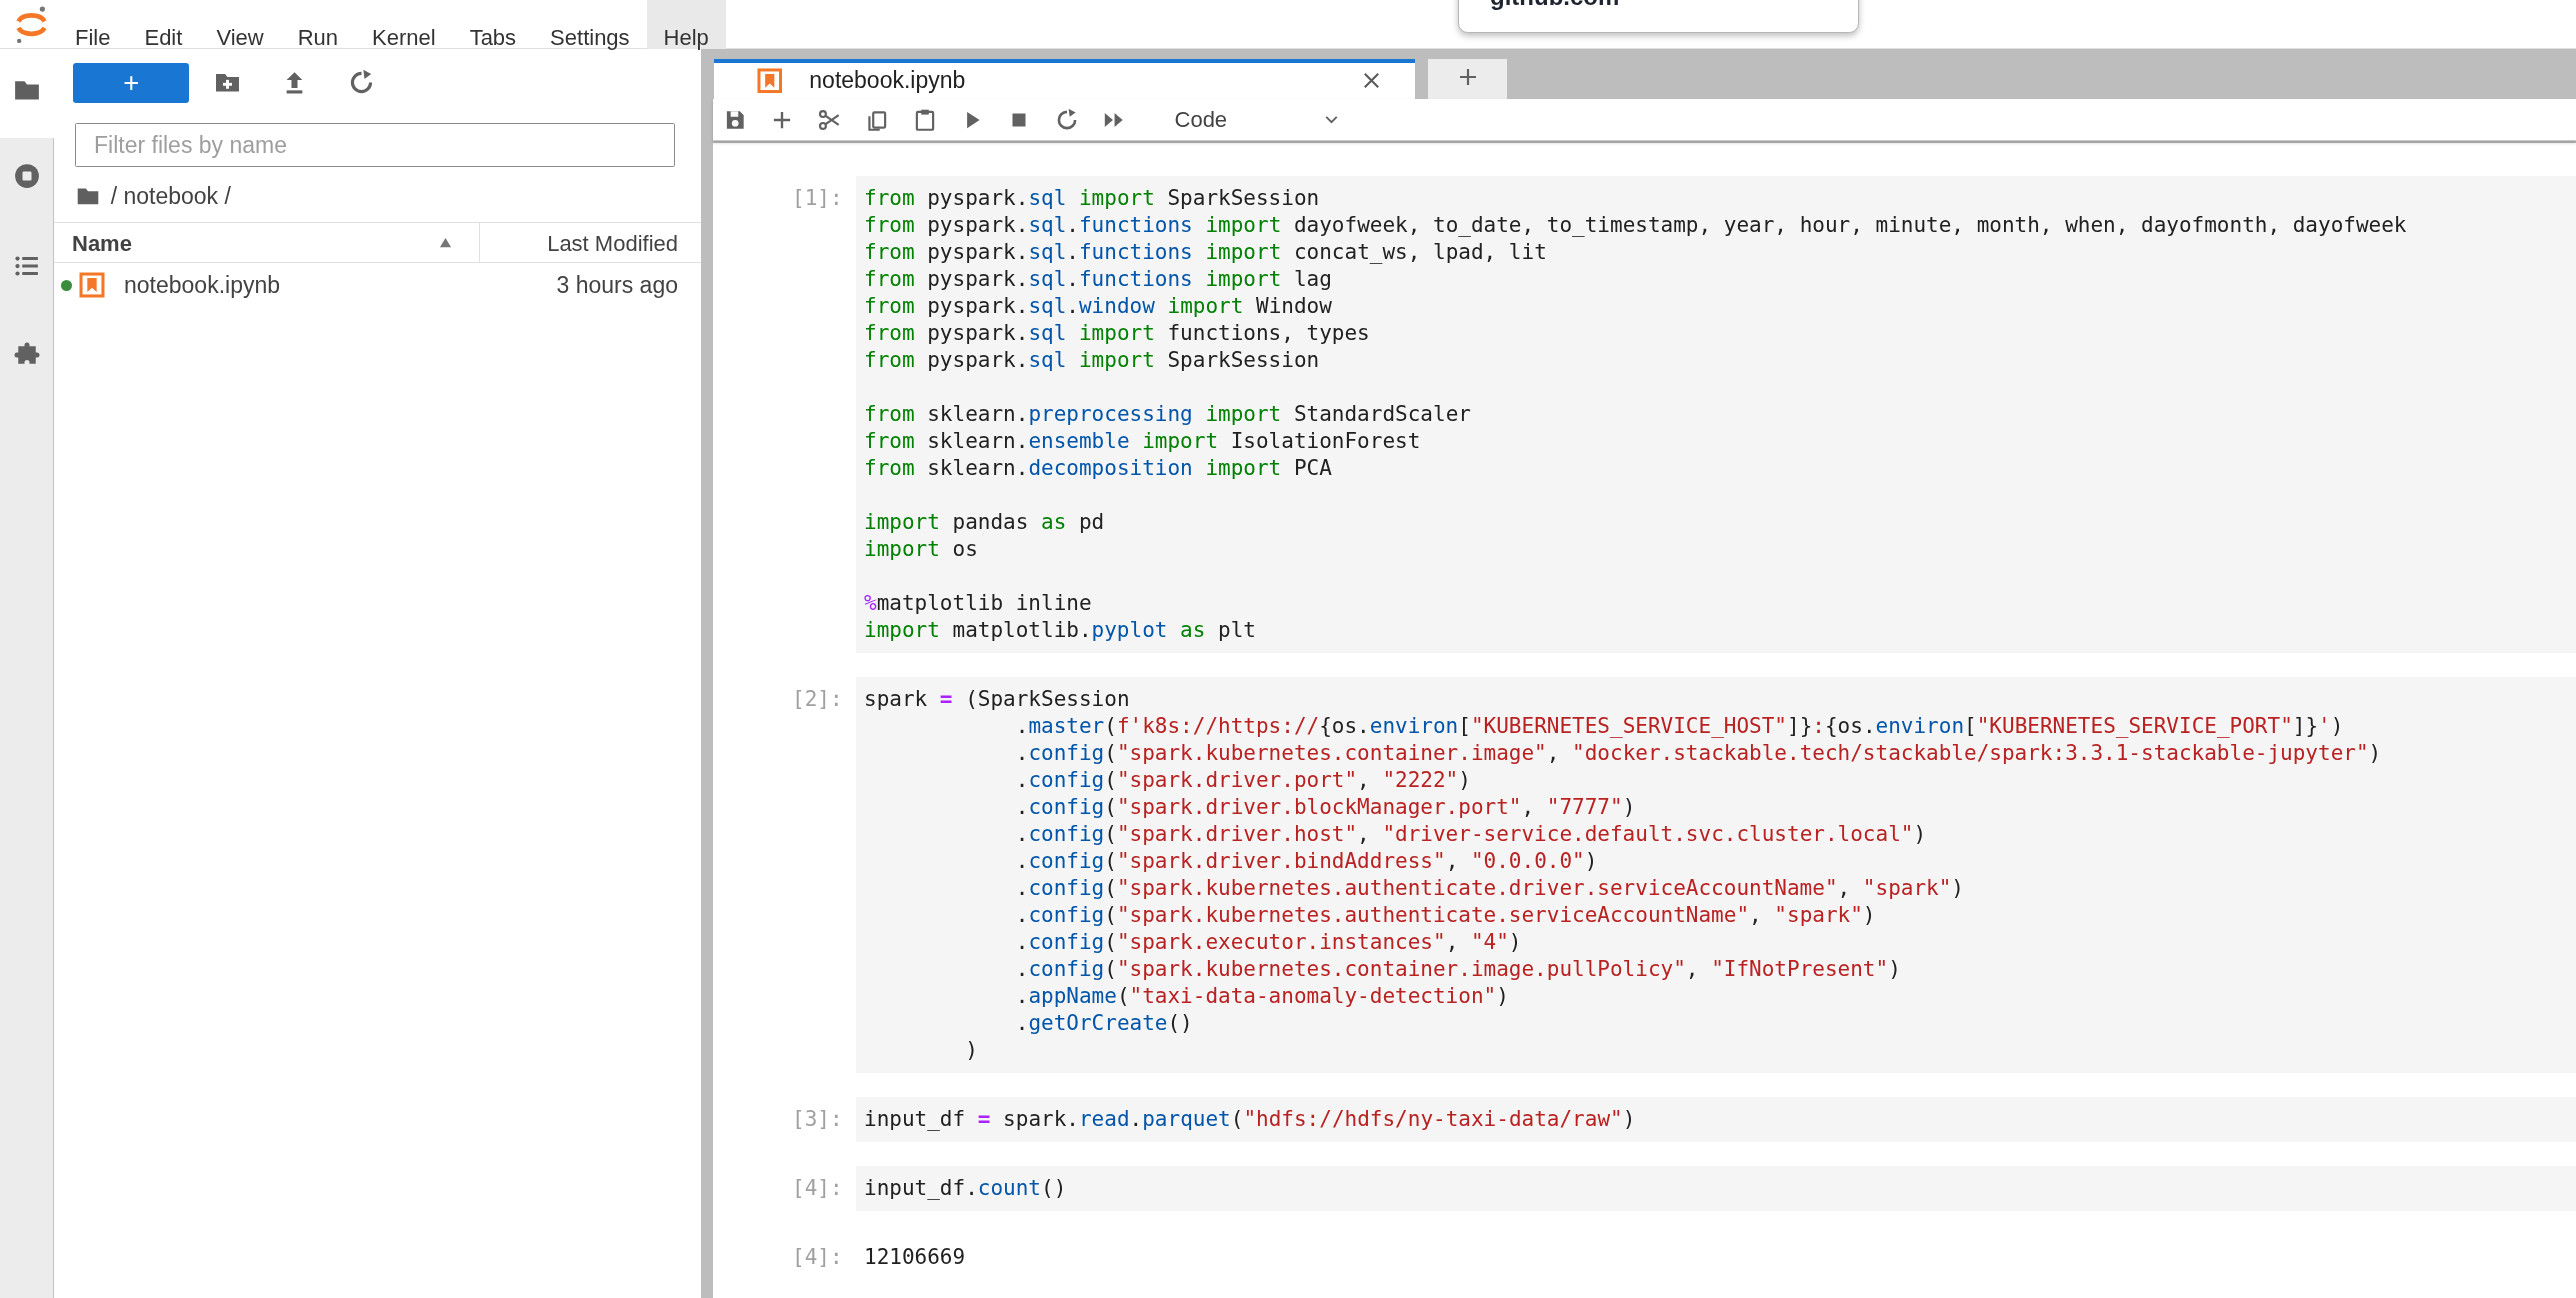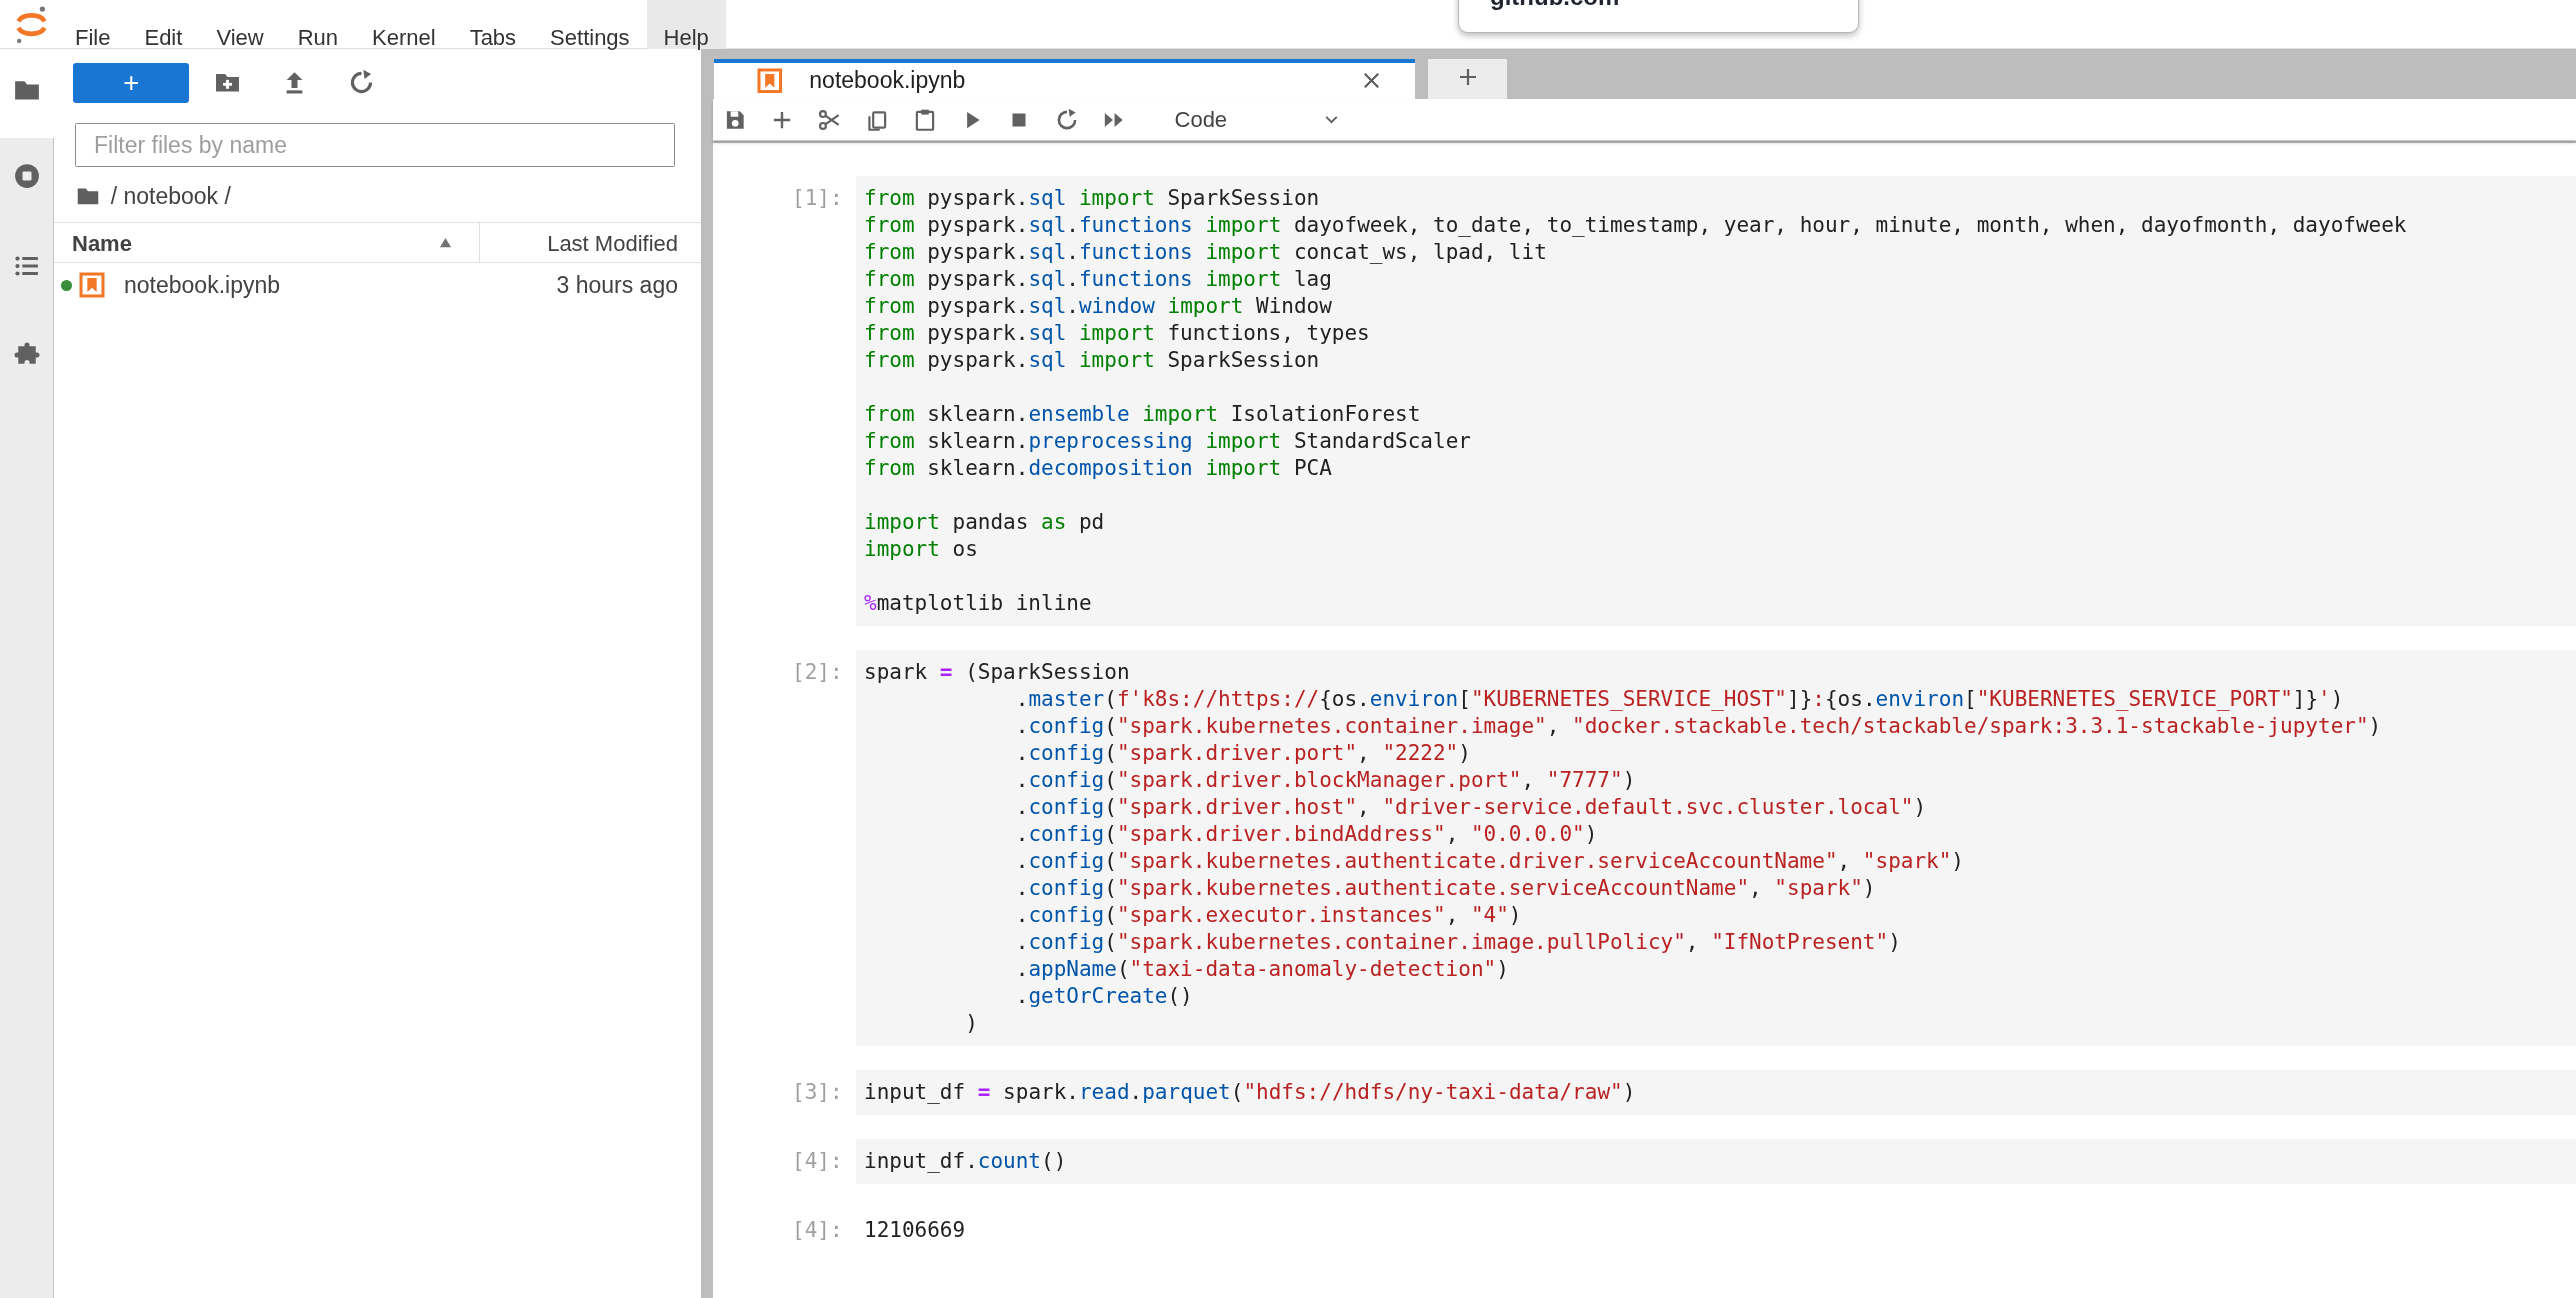--- a/index.html
+++ b/index.html
@@ -306,28 +306,29 @@
           <div class="prompt">[1]:</div>
           <div class="input-area">
             <div class="line"><span class="tok-k">from</span><span class="tok-t"> pyspark.</span><span class="tok-p">sql</span><span class="tok-t"> </span><span class="tok-k">import</span><span class="tok-t"> SparkSession</span></div>
             <div class="line"><span class="tok-k">from</span><span class="tok-t"> pyspark.</span><span class="tok-p">sql</span><span class="tok-t">.</span><span class="tok-p">functions</span><span class="tok-t"> </span><span class="tok-k">import</span><span class="tok-t"> dayofweek, to_date, to_timestamp, year, hour, minute, month, when, dayofmonth, dayofweek</span></div>
             <div class="line"><span class="tok-k">from</span><span class="tok-t"> pyspark.</span><span class="tok-p">sql</span><span class="tok-t">.</span><span class="tok-p">functions</span><span class="tok-t"> </span><span class="tok-k">import</span><span class="tok-t"> concat_ws, lpad, lit</span></div>
             <div class="line"><span class="tok-k">from</span><span class="tok-t"> pyspark.</span><span class="tok-p">sql</span><span class="tok-t">.</span><span class="tok-p">functions</span><span class="tok-t"> </span><span class="tok-k">import</span><span class="tok-t"> lag</span></div>
             <div class="line"><span class="tok-k">from</span><span class="tok-t"> pyspark.</span><span class="tok-p">sql</span><span class="tok-t">.</span><span class="tok-p">window</span><span class="tok-t"> </span><span class="tok-k">import</span><span class="tok-t"> Window</span></div>
             <div class="line"><span class="tok-k">from</span><span class="tok-t"> pyspark.</span><span class="tok-p">sql</span><span class="tok-t"> </span><span class="tok-k">import</span><span class="tok-t"> functions, types</span></div>
             <div class="line"><span class="tok-k">from</span><span class="tok-t"> pyspark.</span><span class="tok-p">sql</span><span class="tok-t"> </span><span class="tok-k">import</span><span class="tok-t"> SparkSession</span></div>
             <div class="line"></div>
+            <div class="line"><span class="tok-k">from</span><span class="tok-t"> sklearn.</span><span class="tok-p">preprocessing</span><span class="tok-t"> </span><span class="tok-k">import</span><span class="tok-t"> StandardScaler</span></div>
             <div class="line"><span class="tok-k">from</span><span class="tok-t"> sklearn.</span><span class="tok-p">ensemble</span><span class="tok-t"> </span><span class="tok-k">import</span><span class="tok-t"> IsolationForest</span></div>
-            <div class="line"><span class="tok-k">from</span><span class="tok-t"> sklearn.</span><span class="tok-p">preprocessing</span><span class="tok-t"> </span><span class="tok-k">import</span><span class="tok-t"> StandardScaler</span></div>
             <div class="line"><span class="tok-k">from</span><span class="tok-t"> sklearn.</span><span class="tok-p">decomposition</span><span class="tok-t"> </span><span class="tok-k">import</span><span class="tok-t"> PCA</span></div>
             <div class="line"></div>
             <div class="line"><span class="tok-k">import</span><span class="tok-t"> pandas </span><span class="tok-k">as</span><span class="tok-t"> pd</span></div>
             <div class="line"><span class="tok-k">import</span><span class="tok-t"> os</span></div>
             <div class="line"></div>
             <div class="line"><span class="tok-m">%</span><span class="tok-t">matplotlib inline</span></div>
+            <div class="line"><span class="tok-k">import</span><span class="tok-t"> matplotlib.</span><span class="tok-p">pyplot</span><span class="tok-t"> </span><span class="tok-k">as</span><span class="tok-t"> plt</span></div>
           </div>
         </div>
         <div class="cell">
           <div class="prompt">[2]:</div>
           <div class="input-area">
             <div class="line"><span class="tok-t">spark </span><span class="tok-o">=</span><span class="tok-t"> (SparkSession</span></div>
             <div class="line"><span class="tok-t">            .</span><span class="tok-p">master</span><span class="tok-t">(</span><span class="tok-s">f'k8s://https://</span><span class="tok-t">{os.</span><span class="tok-p">environ</span><span class="tok-t">[</span><span class="tok-s">"KUBERNETES_SERVICE_HOST"</span><span class="tok-t">]}</span><span class="tok-s">:</span><span class="tok-t">{os.</span><span class="tok-p">environ</span><span class="tok-t">[</span><span class="tok-s">"KUBERNETES_SERVICE_PORT"</span><span class="tok-t">]}</span><span class="tok-s">'</span><span class="tok-t">)</span></div>
             <div class="line"><span class="tok-t">            .</span><span class="tok-p">config</span><span class="tok-t">(</span><span class="tok-s">"spark.kubernetes.container.image"</span><span class="tok-t">, </span><span class="tok-s">"docker.stackable.tech/stackable/spark:3.3.1-stackable-jupyter"</span><span class="tok-t">)</span></div>
             <div class="line"><span class="tok-t">            .</span><span class="tok-p">config</span><span class="tok-t">(</span><span class="tok-s">"spark.driver.port"</span><span class="tok-t">, </span><span class="tok-s">"2222"</span><span class="tok-t">)</span></div>
             <div class="line"><span class="tok-t">            .</span><span class="tok-p">config</span><span class="tok-t">(</span><span class="tok-s">"spark.driver.blockManager.port"</span><span class="tok-t">, </span><span class="tok-s">"7777"</span><span class="tok-t">)</span></div>

